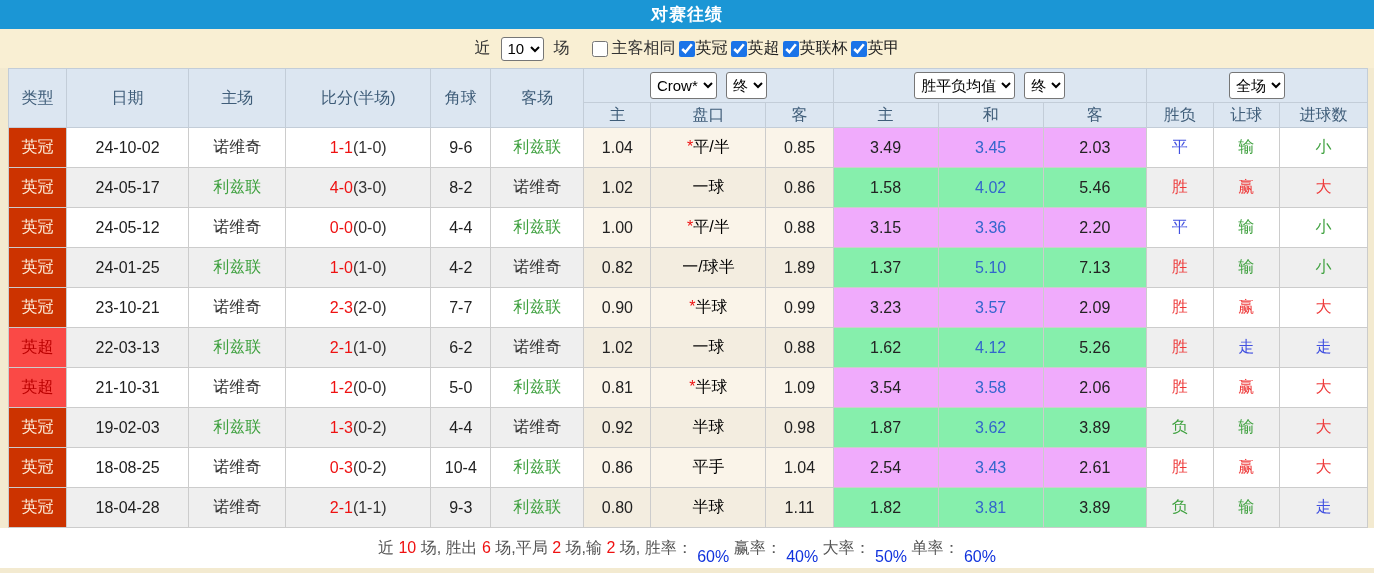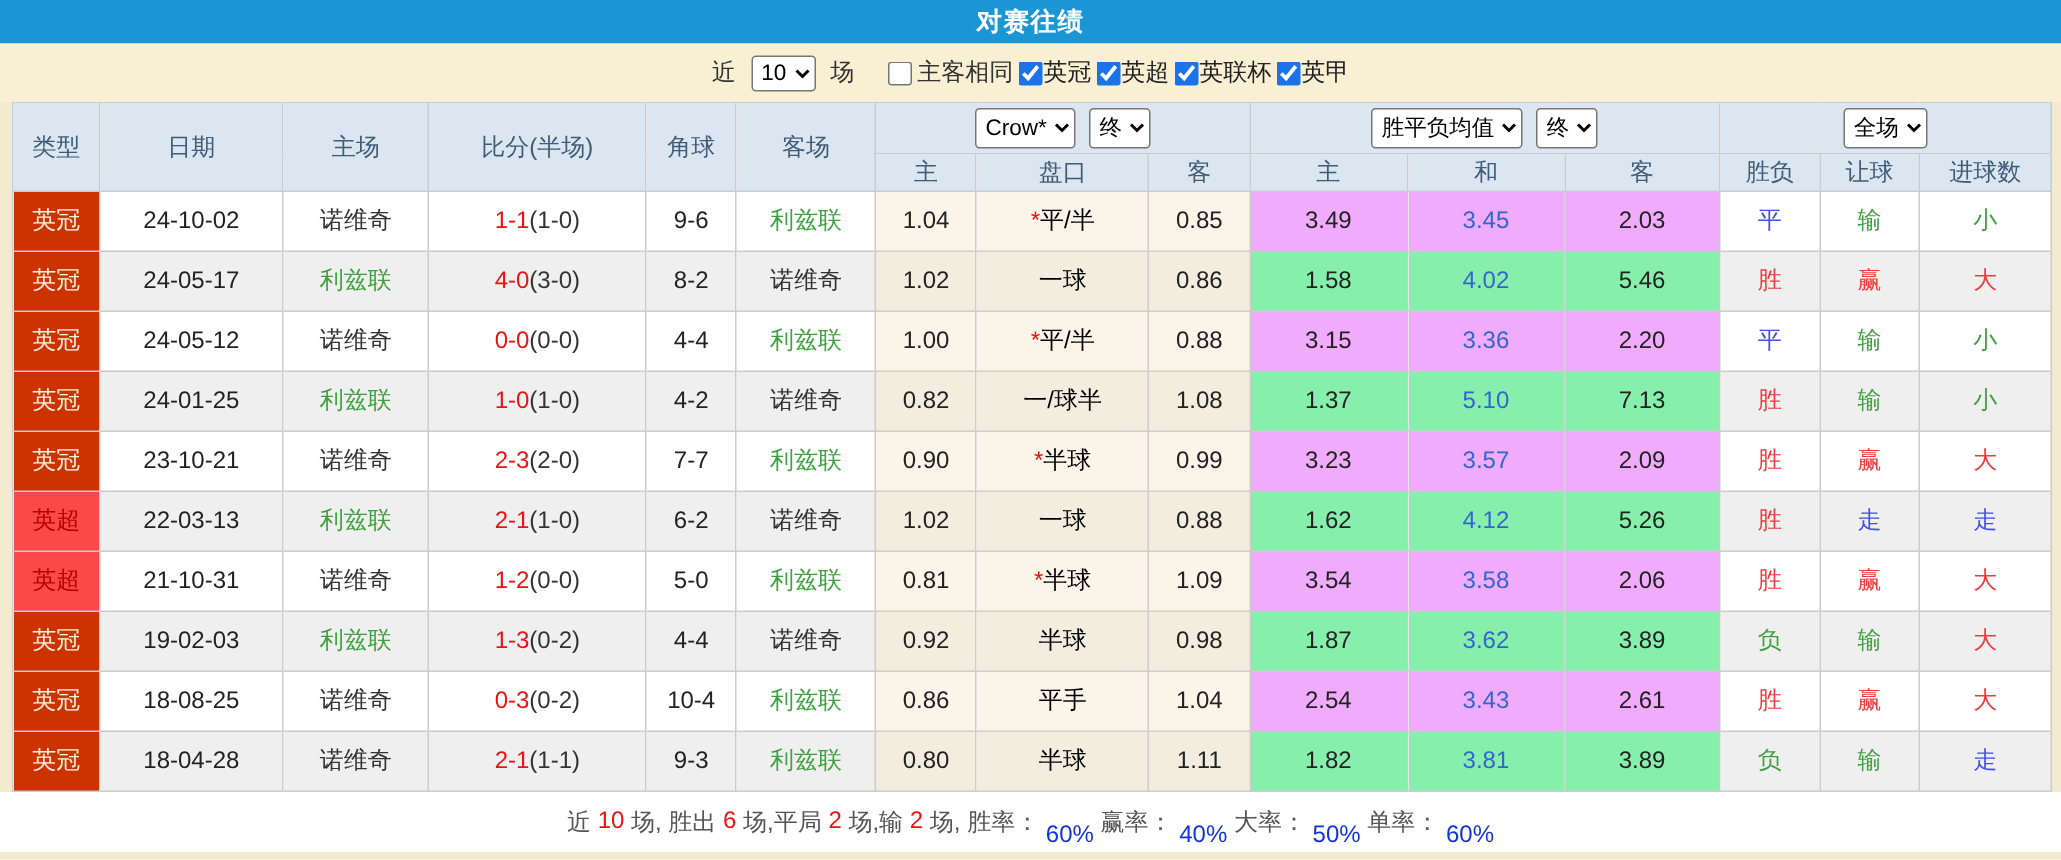--- a/index.html
+++ b/index.html
@@ -234,21 +234,21 @@
       </tr>
       <tr class="even">
         <td class="league-cell lg-ch">英冠</td>
         <td>24-01-25</td>
         <td class="team-green">利兹联</td>
         <td><span class="ft">1-0</span><span class="ht">(1-0)</span></td>
         <td>4-2</td>
         <td class="team-gray">诺维奇</td>
         <td class="col-crow">0.82</td>
         <td class="col-crow"><span class="star"></span><span class="hcp">一/球半</span></td>
-        <td class="col-crow">1.08</td>
+        <td class="col-crow">1.89</td>
         <td class="col-avg">1.37</td>
         <td class="col-avg avg-draw">5.10</td>
         <td class="col-avg">7.13</td>
         <td class="res-red">胜</td>
         <td class="res-green">输</td>
         <td class="res-green">小</td>
       </tr>
       <tr class="odd">
         <td class="league-cell lg-ch">英冠</td>
         <td>23-10-21</td>

